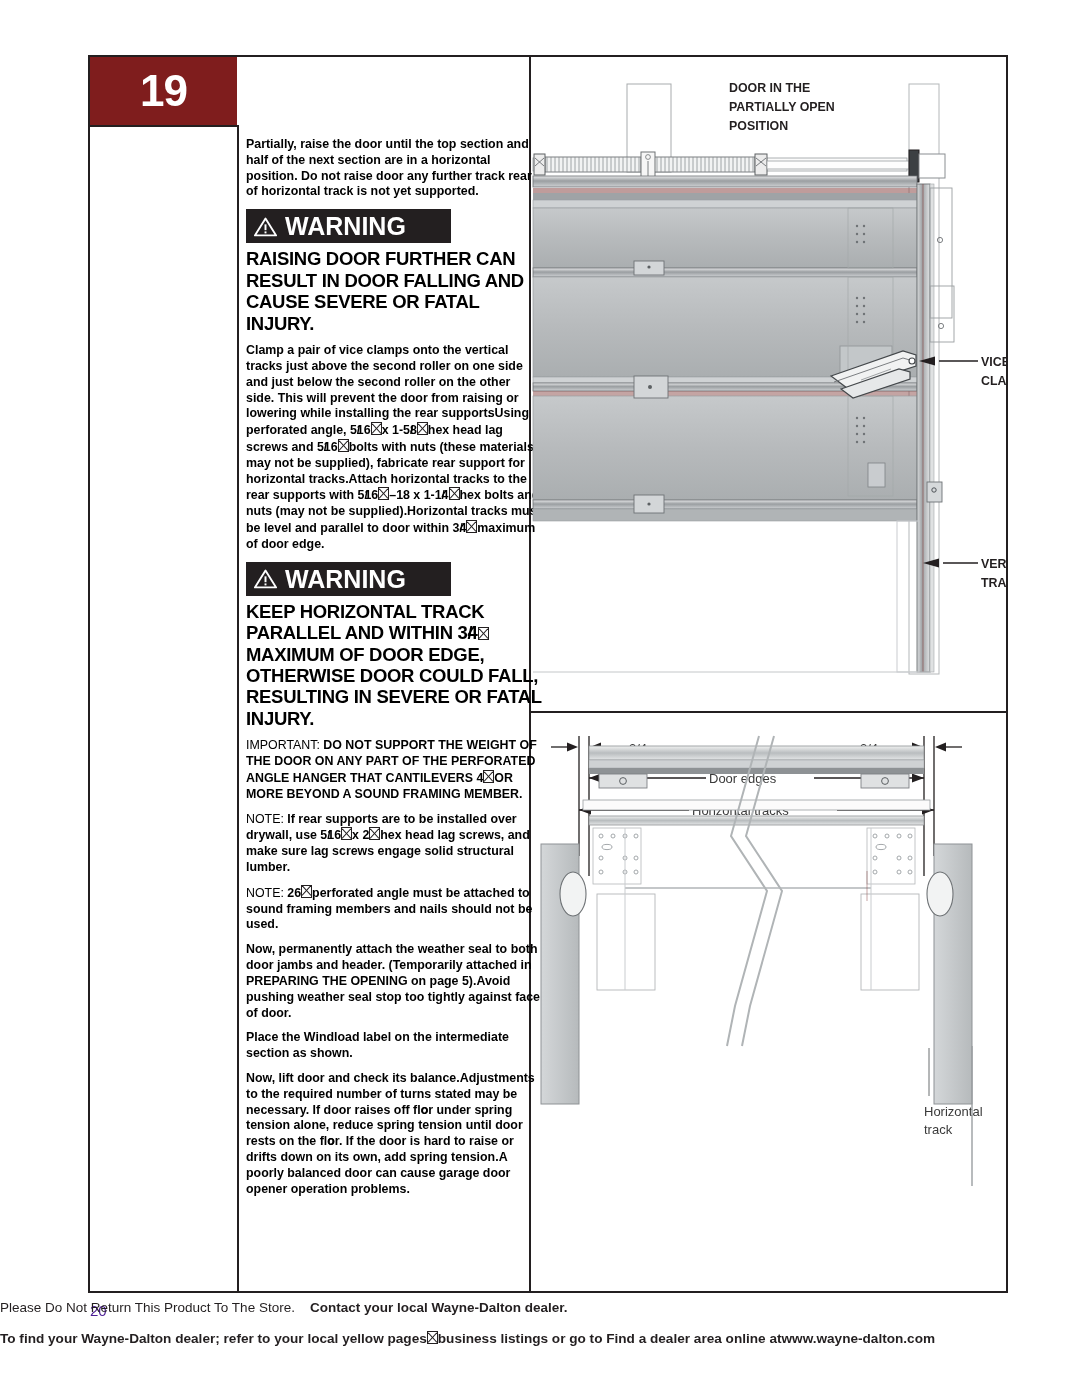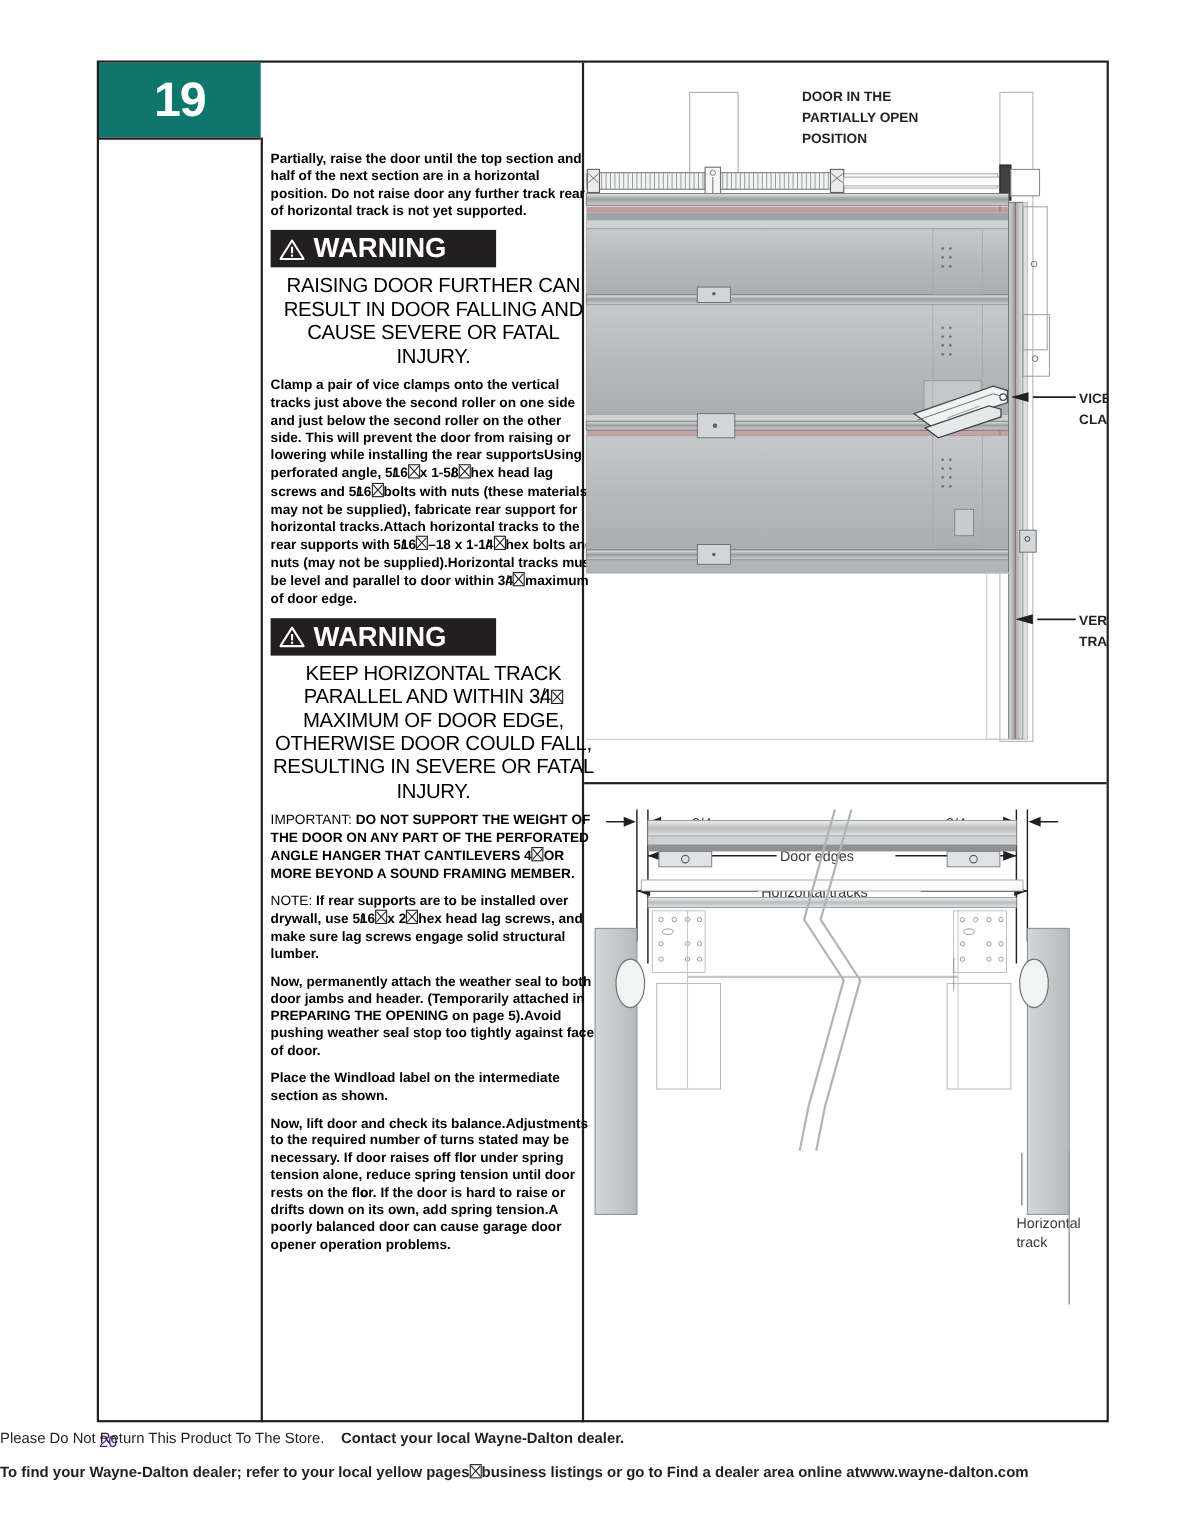--- a/index.html
+++ b/index.html
@@ -7,21 +7,21 @@
        font-family:"Liberation Sans",sans-serif;color:#000;
        -webkit-font-smoothing:antialiased;}
 
   
   #page{position:absolute;left:0;top:0;width:1080px;height:1397px;overflow:hidden;}
   .frame{position:absolute;left:88px;top:55px;width:920px;height:1238px;
          border:2px solid #231f20;box-sizing:border-box;}
 
   
   .step-box{position:absolute;left:90px;top:57px;width:147px;height:68px;
-            background:#0f766e;display:flex;align-items:center;justify-content:center;}
+            background:#7f1d1d;display:flex;align-items:center;justify-content:center;}
   .step-num{color:#fff;font-size:44px;font-weight:bold;letter-spacing:-1px;line-height:1;}
   .step-title{position:absolute;left:237px;top:57px;width:292px;height:68px;
               display:flex;align-items:center;justify-content:center;
               font-size:19px;color:#3a3a3a;border-bottom:1px solid #6a4a6a;box-sizing:border-box;}
 
   
   .vrule{position:absolute;background:#231f20;width:2px;}
   .hrule{position:absolute;background:#231f20;height:2px;}
 
   
@@ -33,22 +33,22 @@
   .instr{position:absolute;left:246px;top:137px;width:296px;
          font-size:12.4px;font-weight:bold;line-height:1.275;}
   .instr p{margin:0 0 9px 0;}
   .note-lbl{font-weight:normal;}
 
   
   .warn{background:#231f20;color:#fff;display:flex;align-items:center;
         padding:5px 10px 4px 8px;margin:4px 0 5px 0;width:205px;box-sizing:border-box;}
   .warn .tri{width:23px;height:20px;margin-right:8px;flex:0 0 auto;}
   .warn .wtxt{font-size:25px;font-weight:bold;letter-spacing:0px;line-height:1;}
-  .warn-body{font-size:18.5px;font-weight:normal;line-height:1.16;margin:0 0 8px 0;
-             letter-spacing:-0.3px;text-align:center;}
+  .warn-body{font-size:18.5px;font-weight:bold;line-height:1.16;margin:0 0 8px 0;
+             letter-spacing:-0.3px;}
 
   
   .gb{display:inline-block;width:9px;height:11px;border:1.4px solid #231f20;
       position:relative;vertical-align:-1px;margin:0 0px;overflow:hidden;}
   .gb::before,.gb::after{content:"";position:absolute;left:-2px;top:4.6px;
       width:13px;height:1.3px;background:#231f20;}
   .gb::before{transform:rotate(48deg);}
   .gb::after{transform:rotate(-48deg);}
   .ov{display:inline-block;width:0;overflow:visible;white-space:nowrap;}
 
@@ -104,20 +104,21 @@
         <rect x="11.9" y="16" width="2.2" height="2.2" fill="#fff"></rect>
       </svg>
       <span class="wtxt">WARNING</span>
     </div>
     <p class="warn-body">KEEP HORIZONTAL TRACK PARALLEL AND WITHIN 3<span class="ov">/</span>4<span class="gb"></span> MAXIMUM OF DOOR EDGE, OTHERWISE DOOR COULD FALL, RESULTING IN SEVERE OR FATAL INJURY.</p>
 
     <p><span class="note-lbl">IMPORTANT:</span> DO NOT SUPPORT THE WEIGHT OF THE DOOR ON ANY PART OF THE PERFORATED ANGLE HANGER THAT CANTILEVERS 4<span class="gb"></span>OR MORE BEYOND A SOUND FRAMING MEMBER.</p>
 
     <p><span class="note-lbl">NOTE:</span> If rear supports are to be installed over drywall, use 5<span class="ov">/</span>16<span class="gb"></span>x 2<span class="gb"></span>hex head lag screws, and make sure lag screws engage solid structural lumber.</p>
 
+    <p><span class="note-lbl">NOTE:</span> 26<span class="gb"></span>perforated angle must be attached to sound framing members and nails should not be used.</p>
 
     <p>Now, permanently attach the weather seal to both door jambs and header. (Temporarily attached in PREPARING THE OPENING on page 5)<span class="ov">.</span>&nbsp;Avoid pushing weather seal stop too tightly against face of door.</p>
 
     <p>Place the Windload label on the intermediate section as shown.</p>
 
     <p>Now, lift door and check its balance<span class="ov">.</span>&nbsp;Adjustments to the required number of turns stated may be necessary. If door raises off fl<span class="ov">o</span>or under spring tension alone, reduce spring tension until door rests on the fl<span class="ov">o</span>or. If the door is hard to raise or drifts down on its own, add spring tension<span class="ov">.</span>&nbsp;A poorly balanced door can cause garage door opener operation problems.</p>
   </div>
 
   <svg width="476" height="652" viewBox="0 0 476 652" style="position:absolute;left:531px;top:58px;">
     <defs>

